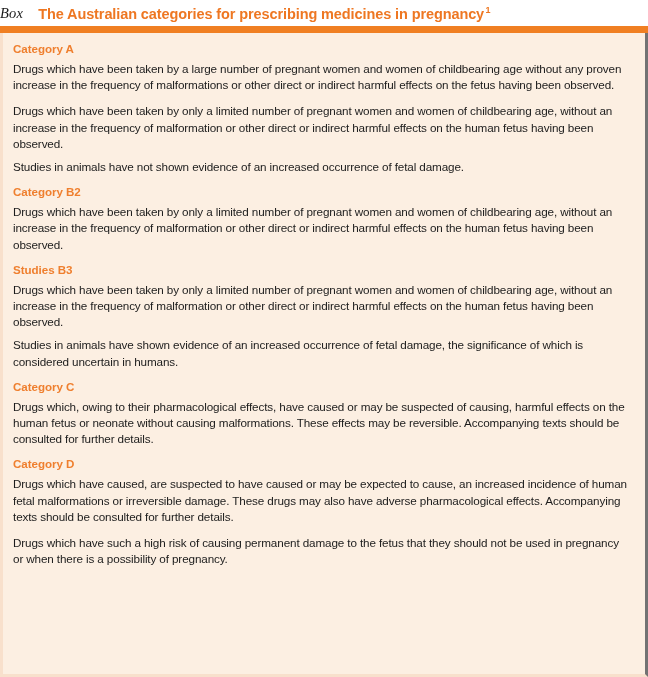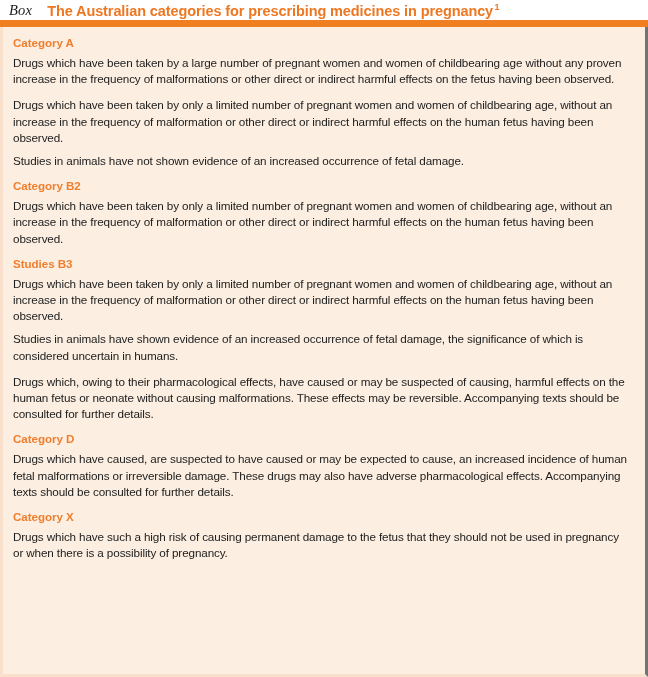--- a/index.html
+++ b/index.html
@@ -18,25 +18,24 @@
     width: 648px;
     height: 677px;
     box-sizing: border-box;
     background: #ffffff;
     display: flex;
     flex-direction: column;
   }
 
   
   .box-header {
-    height: 20px;
+    height: 26px;
     box-sizing: border-box;
     display: flex;
     align-items: center;
-    padding-left: 9px;
     background: #ffffff;
   }
 
   .box-label {
     font-family: "Liberation Serif", serif;
     font-style: italic;
     font-size: 14.5px;
     color: #1a1a1a;
     letter-spacing: 0.2px;
     padding-top: 1px;
@@ -137,27 +136,27 @@
       <p class="category-para">Drugs which have been taken by only a limited number of pregnant women and women of childbearing age, without an increase in the frequency of malformation or other direct or indirect harmful effects on the human fetus having been observed.</p>
     </div>
 
     <div class="category">
       <div class="category-heading">Studies B3</div>
       <p class="category-para">Drugs which have been taken by only a limited number of pregnant women and women of childbearing age, without an increase in the frequency of malformation or other direct or indirect harmful effects on the human fetus having been observed.</p>
       <p class="category-para">Studies in animals have shown evidence of an increased occurrence of fetal damage, the significance of which is considered uncertain in humans.</p>
     </div>
 
     <div class="category">
+      <div class="category-heading">Category C</div>
       <p class="category-para">Drugs which, owing to their pharmacological effects, have caused or may be suspected of causing, harmful effects on the human fetus or neonate without causing malformations. These effects may be reversible. Accompanying texts should be consulted for further details.</p>
     </div>
 
     <div class="category">
       <div class="category-heading">Category D</div>
       <p class="category-para">Drugs which have caused, are suspected to have caused or may be expected to cause, an increased incidence of human fetal malformations or irreversible damage. These drugs may also have adverse pharmacological effects. Accompanying texts should be consulted for further details.</p>
     </div>
 
     <div class="category">
-      <div class="category-heading">Category X</div>
       <p class="category-para">Drugs which have such a high risk of causing permanent damage to the fetus that they should not be used in pregnancy or when there is a possibility of pregnancy.</p>
     </div>
 
   </div>
 </div>
 
 </body></html>

